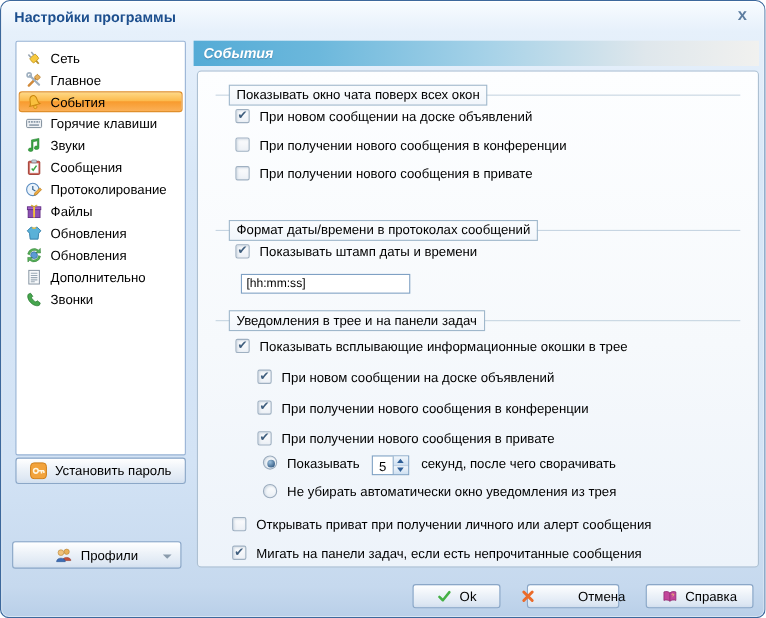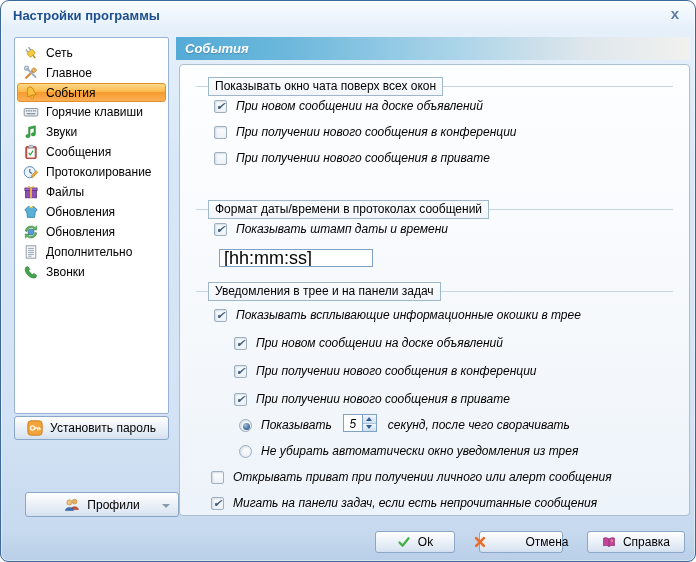--- a/index.html
+++ b/index.html
@@ -35,30 +35,30 @@
     color:#fff;font-weight:bold;font-style:italic;font-size:13px;line-height:23px;padding-left:9px;
     text-shadow:0 1px 1px rgba(60,110,150,.55);}
   .panel{position:absolute;left:178px;top:63px;width:511px;height:452px;
     border:1px solid #adc0d2;border-radius:4px;
     background:linear-gradient(180deg,#fdfeff 0%,#f6f9fc 55%,#edf3fa 100%);
     padding:21px 12px 0 16px;overflow:hidden;}
   .group-line{position:relative;border-top:1px solid #c7d5e2;margin-right:4px;height:0;}
   .legend{position:absolute;top:-10px;left:12px;background:linear-gradient(#fafcfe,#f2f6fb);
     border:1px solid #9fb7cb;padding:1px 6px 2px;white-space:nowrap;}
   .rows{padding-left:18px;}
-  .row{display:flex;align-items:flex-end;gap:9px;margin-top:12px;height:14px;white-space:nowrap;font-style:italic;}
+  .row{display:flex;align-items:flex-start;gap:9px;margin-top:12px;height:14px;white-space:nowrap;}
   .cb{width:13px;height:13px;border:1px solid #9fb0c1;border-radius:2px;position:relative;flex:none;
     background:linear-gradient(180deg,#fdfdfe,#edf1f6);box-shadow:inset 1px 1px 2px rgba(160,180,200,.45);cursor:pointer;}
   .cb[data-checked="true"]::after{content:"✔";position:absolute;left:1px;top:-1px;font-size:11px;line-height:13px;color:#3e5d7d;}
   .radio{width:13px;height:13px;border:1px solid #9aabbd;border-radius:50%;position:relative;flex:none;
     background:linear-gradient(180deg,#ffffff,#e9eff5);box-shadow:inset 1px 1px 2px rgba(160,180,200,.45);cursor:pointer;}
   .radio[data-selected="true"]::after{content:"";position:absolute;left:3px;top:3px;width:7px;height:7px;border-radius:50%;
     background:radial-gradient(circle at 35% 30%,#9cc0dd,#41688f 70%);}
   .text-input{display:block;margin:13px 0 0 5px;width:154px;height:18px;border:1px solid #7fa1c4;
-    background:#fff;font-family:"Liberation Sans",sans-serif;font-size:18px;padding:0 4px;}
+    background:#fff;font-family:"Liberation Sans",sans-serif;font-size:11px;padding:0 4px;}
   .group-dt{margin-top:44px;}
   .group-tray{margin-top:24px;}
   .row-parent{margin-top:16px;}
   .sub-rows{padding-left:20px;}
   .sub-rows .row{margin-top:14px;}
   .radio-rows{padding-left:25px;}
   .radio-row{margin-top:8px;height:18px;}
   .spinner{display:inline-flex;height:18px;border:1px solid #7fa1c4;background:#fff;margin:0 2px;}
   .spin-value{width:18px;text-align:center;line-height:18px;font-size:12px;}
   .spin-btns{display:flex;flex-direction:column;width:14px;border-left:1px solid #7fa1c4;}
@@ -223,21 +223,21 @@
           <rect x="0.8" y="0.8" width="14.4" height="14.4" rx="3.2" fill="#f2a33c" stroke="#cd7d18" stroke-width="0.9"></rect>
           <circle cx="5.6" cy="8" r="2.1" fill="none" stroke="#fff6e0" stroke-width="1.4"></circle>
           <line x1="7.7" y1="8" x2="13" y2="8" stroke="#fff6e0" stroke-width="1.4"></line>
           <line x1="10.7" y1="8" x2="10.7" y2="10.4" stroke="#fff6e0" stroke-width="1.4"></line>
           <line x1="12.9" y1="8" x2="12.9" y2="10" stroke="#fff6e0" stroke-width="1.4"></line>
         </svg>
       </span>
     <span>Установить пароль</span>
   </button>
 
-  <button class="btn btn-profiles" style="position:absolute;margin-left:14px;">
+  <button class="btn btn-profiles" style="position:absolute;">
     <span class="icon16">
         <svg viewBox="0 0 16 16">
           <circle cx="10.6" cy="4.6" r="2.4" fill="#e8b05a" stroke="#b07a28" stroke-width="0.5"></circle>
           <path d="M6.8 12.6 C6.8 8.8 14.4 8.8 14.4 12.6 Z" fill="#c4503a" stroke="#8d3224" stroke-width="0.5"></path>
           <circle cx="5.4" cy="5.4" r="2.6" fill="#f0c27c" stroke="#b07a28" stroke-width="0.5"></circle>
           <path d="M1.4 13.6 C1.4 9.4 9.4 9.4 9.4 13.6 Z" fill="#3f6db5" stroke="#27508f" stroke-width="0.5"></path>
         </svg>
       </span>
     <span>Профили</span>
     <span class="drop"></span>

